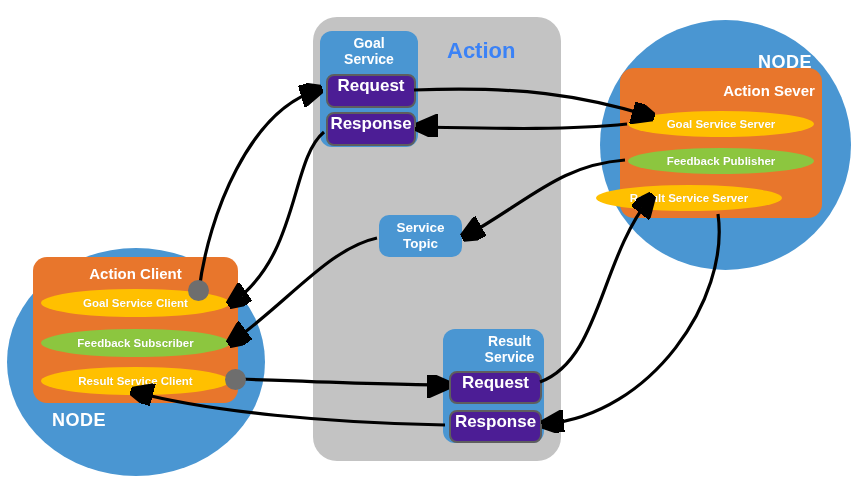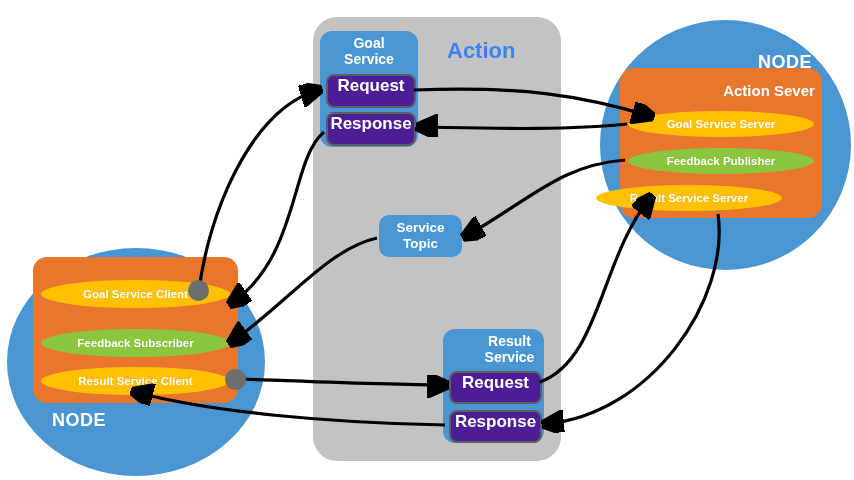--- a/index.html
+++ b/index.html
@@ -122,22 +122,23 @@
 
 <div id="stage">
 
   <div class="abs action-panel" style="left:313px;top:17px;width:248px;height:444px;"></div>
   <div class="abs action-title" style="left:447px;top:38px;">Action</div>
 
   <div class="abs node-circle" style="left:7px;top:248px;width:258px;height:228px;"></div>
   <div class="abs node-label" style="left:52px;top:410px;">NODE</div>
 
   <div class="abs orange-box" style="left:33px;top:257px;width:205px;height:146px;"></div>
-
-  <div class="abs pill pill-yellow" style="left:41px;top:280px;width:189px;height:28px;">
+  <div class="abs orange-title" style="left:33px;top:265px;width:205px;">Action Client</div>
+
+  <div class="abs pill pill-yellow" style="left:41px;top:289px;width:189px;height:28px;">
     <span class="pill-label">Goal Service Client</span>
   </div>
   <div class="abs pill pill-green" style="left:41px;top:329px;width:189px;height:28px;">
     <span class="pill-label">Feedback Subscriber</span>
   </div>
   <div class="abs pill pill-yellow" style="left:41px;top:367px;width:189px;height:28px;">
     <span class="pill-label">Result Service Client</span>
   </div>
 
   <div class="abs node-circle" style="left:600px;top:20px;width:251px;height:250px;"></div>

